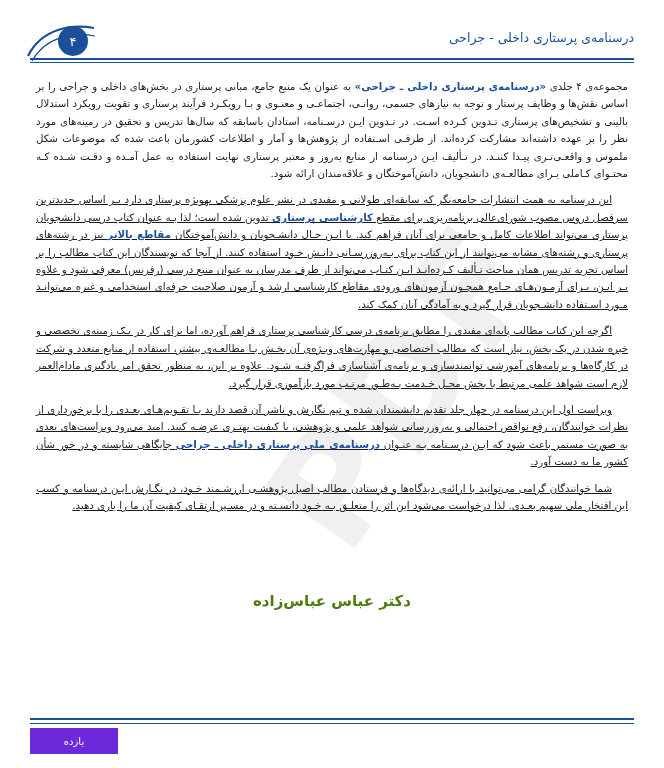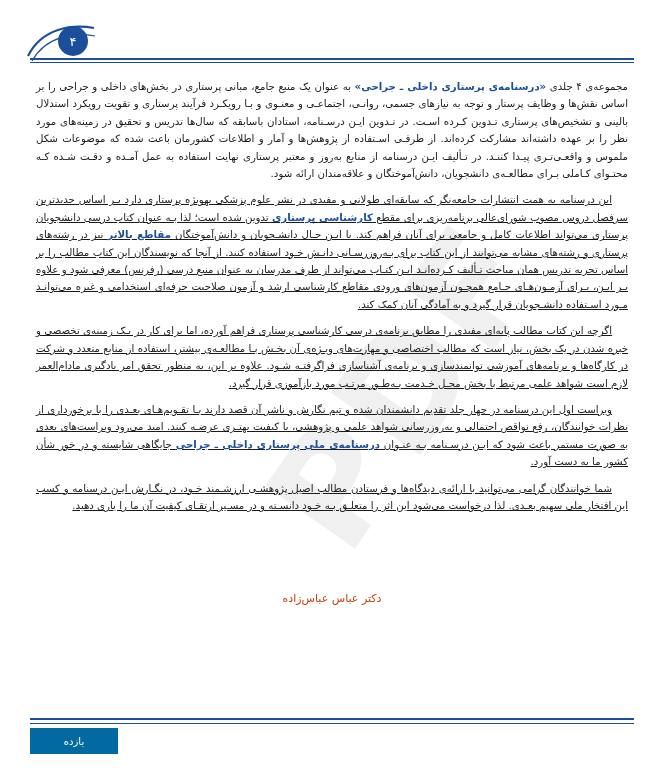--- a/index.html
+++ b/index.html
@@ -118,23 +118,23 @@
   .signature-block {
     position: absolute;
     top: 592px;
     right: 36px;
     width: 592px;
     text-align: center;
     z-index: 2;
     direction: rtl;
   }
   .signature-name {
-    font-size: 11px;
-    font-weight: normal;
-    color: #c2410c;
+    font-size: 15px;
+    font-weight: bold;
+    color: #4d7c0f;
     margin-bottom: 6px;
   }
   .signature-email {
     font-size: 10.5px;
     color: #1a1a1a;
     direction: ltr;
     font-family: "Liberation Serif", serif;
   }
 
   
@@ -160,38 +160,39 @@
     width: 604px;
     height: 1px;
     background: #1b4f9c;
   }
   .footer-tab {
     position: absolute;
     bottom: 14px;
     left: 30px;
     width: 88px;
     height: 26px;
-    background: #0369a1;
+    background: #6d28d9;
     color: #ffffff;
     font-size: 10px;
     display: flex;
     align-items: center;
     justify-content: center;
     direction: rtl;
   }
 </style>
 </head>
 <body>
 
 <div class="page-header">
   <svg class="header-swoosh" viewBox="0 0 70 40" xmlns="http://www.w3.org/2000/svg">
     <path d="M2 34 C 16 6, 46 2, 68 6" stroke="#1b4f9c" stroke-width="2.2" fill="none"></path>
     <path d="M6 39 C 20 14, 48 10, 69 14" stroke="#1b4f9c" stroke-width="1.2" fill="none"></path>
   </svg>
   <div class="page-number-badge">۴</div>
+  <div class="header-title">درسنامه‌ی پرستاری داخلی - جراحی</div>
   <div class="header-rule"></div>
   <div class="header-rule-2"></div>
 </div>
 
 <div class="watermark">PDF</div>
 
 <div class="content">
   <p class="para" id="p1"><span>مجموعه‌ی ۴ جلدی </span><span class="hl">«درسنامه‌ی پرستاری داخلی ـ جراحی»</span><span> به عنوان یک منبع جامع، مبانی پرستاری در بخش‌های داخلی و جراحی را بر اساس نقش‌ها و وظایف پرستار و توجه به نیازهای جسمی، روانـی، اجتماعـی و معنـوی و بـا رویکـرد فرآیند پرستاری و تقویت رویکرد استدلال بالینی و تشخیص‌های پرستاری تـدوین کـرده اسـت. در تـدوین ایـن درسـنامه، استادان باسابقه که سال‌ها تدریس و تحقیق در زمینه‌های مورد نظر را بر عهده داشته‌اند مشارکت کرده‌اند. از طرفـی اسـتفاده از پژوهش‌ها و آمار و اطلاعات کشورمان باعث شده که موضوعات شکل ملموس و واقعـی‌تـری پیـدا کننـد. در تـألیف ایـن درسنامه از منابع به‌روز و معتبر پرستاری نهایت استفاده به عمل آمـده و دقـت شـده کـه محتـوای کـاملی بـرای مطالعـه‌ی دانشجویان، دانش‌آموختگان و علاقه‌مندان ارائه شود.</span></p>
   <p class="para indent" id="p2"><span>این درسنامه به همت انتشارات جامعه‌نگر که سابقه‌ای طولانی و مفیدی در نشر علوم پزشکی بهویژه پرستاری دارد بـر اساس جدیدترین سرفصل دروس مصوب شورای‌عالی برنامه‌ریزی برای مقطع </span><span class="hl">کارشناسی پرستاری</span><span> تدوین شده است؛ لذا بـه عنوان کتاب درسی دانشجویان پرستاری می‌تواند اطلاعات کامل و جامعی برای آنان فراهم کند. با ایـن حـال دانشـجویان و دانش‌آموختگان </span><span class="hl">مقاطع بالاتر</span><span> نیز در رشته‌های پرستاری و رشته‌های مشابه می‌توانند از این کتاب برای بـه‌روزرسـانی دانـش خـود استفاده کنند. از آنجا که نویسندگان این کتاب مطالب را بر اساس تجربه تدریس همان مباحث تـألیف کـرده‌انـد ایـن کتـاب می‌تواند از طرف مدرسان به عنوان منبع درسی (رفرنس) معرفی شود و علاوه بـر ایـن، بـرای آزمـون‌هـای جـامع همچـون آزمون‌های ورودی مقاطع کارشناسی ارشد و آزمون صلاحیت حرفه‌ای استخدامی و غیره می‌توانـد مـورد اسـتفاده دانشـجویان قرار گیرد و به آمادگی آنان کمک کند.</span></p>
   <p class="para indent" id="p3"><span>اگرچه این کتاب مطالب پایه‌ای مفیدی را مطابق برنامه‌ی درسی کارشناسی پرستاری فراهم آورده، اما برای کار در یـک زمینه‌ی تخصصی و خبره شدن در یک بخش، نیاز است که مطالب اختصاصی و مهارت‌های ویـژه‌ی آن بخـش بـا مطالعـه‌ی بیشتر، استفاده از منابع متعدد و شرکت در کارگاه‌ها و برنامه‌های آموزشی توانمندسازی و برنامه‌ی آشناسازی فراگرفتـه شـود. علاوه بر این، به منظور تحقق امر یادگیری مادام‌العمر لازم است شواهد علمی مرتبط با بخش محـل خـدمت بـه‌طـور مرتـب مورد بازآموزی قرار گیرد.</span></p>

